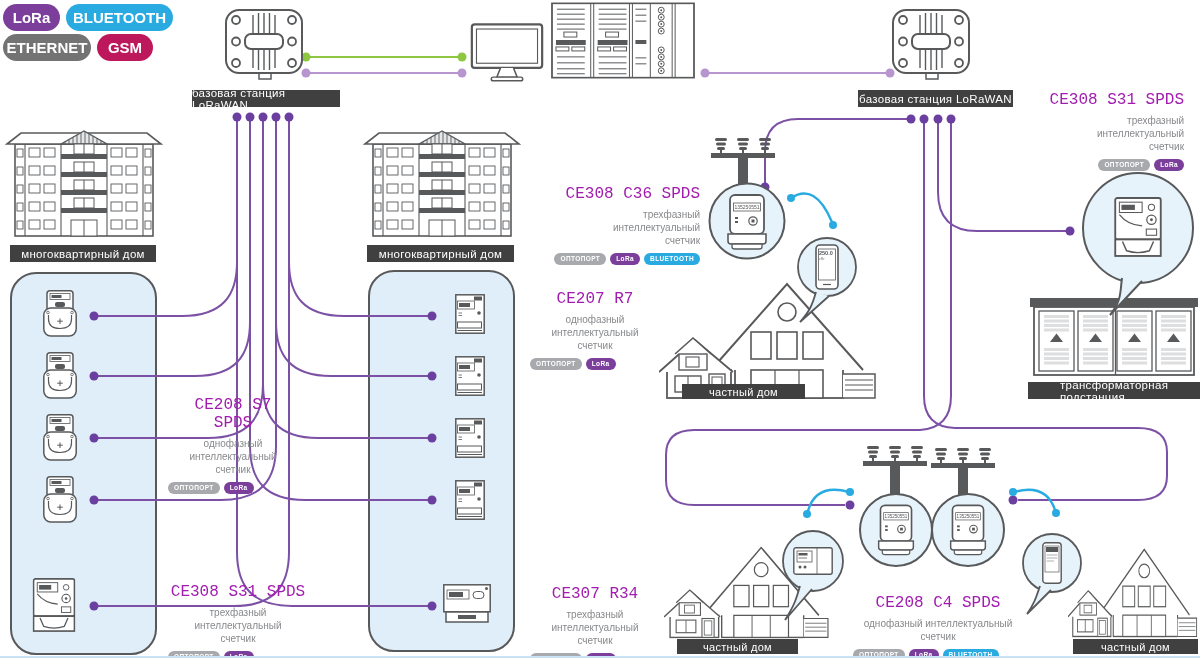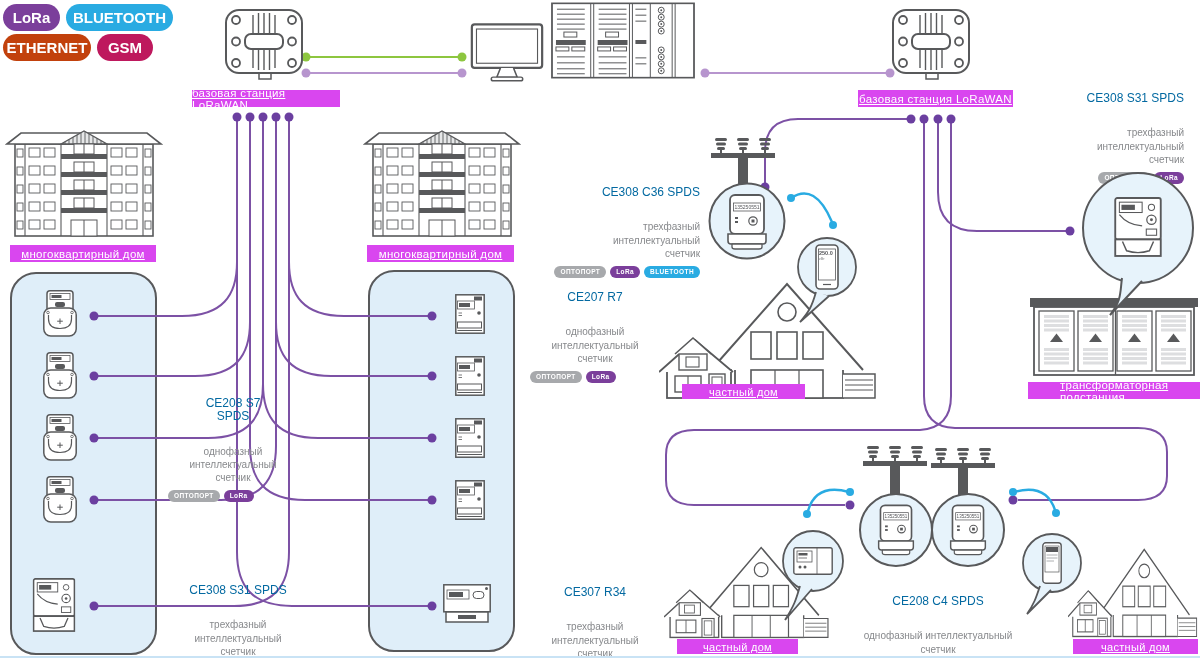--- a/index.html
+++ b/index.html
@@ -1,28 +1,28 @@
 <!DOCTYPE html>
 <html><head>
 <meta charset="utf-8">
 <style>
   html,body{margin:0;padding:0;background:#fff;}
   .stage{position:relative;width:1200px;height:658px;background:#fff;overflow:hidden;
          font-family:"Liberation Sans",sans-serif;}
   .abs{position:absolute;}
   .panel{background:#DFEEF9;border:2px solid #58595B;border-radius:26px;z-index:0;}
-  .blue-label{background:#d946ef;color:#fff;font-size:11.5px;letter-spacing:.3px;
-              display:flex;align-items:center;justify-content:center;height:17px;z-index:3;text-decoration:underline;}
+  .blue-label{background:#404040;color:#fff;font-size:11.5px;letter-spacing:.3px;
+              display:flex;align-items:center;justify-content:center;height:17px;z-index:3;}
   .legend-pill{color:#fff;font-weight:bold;font-size:15px;display:flex;align-items:center;
                justify-content:center;border-radius:14px;z-index:3;}
   .pill-dark-purple{background:#7B3F9B;} .pill-blue{background:#29ABE2;}
-  .pill-light-purple{background:#c2410c;} .pill-green{background:#be185d;}
+  .pill-light-purple{background:#737373;} .pill-green{background:#be185d;}
   .blk{z-index:3;text-align:center;}
-  .blk-title{font-size:12px;color:#0369a1;line-height:1.12;}
-  .blk-desc{font-size:10px;color:#87898C;line-height:1.32;margin-top:21px;}
+  .blk-title{font-size:16px;color:#a21caf;line-height:1.12;font-family:Liberation Mono, monospace;}
+  .blk-desc{font-size:10px;color:#87898C;line-height:1.32;margin-top:4px;}
   .tags{display:flex;gap:4px;margin-top:6px;align-items:center;}
   .tags.end{justify-content:flex-end;}
   .ta-r{text-align:right;}
   .pill{color:#fff;font-size:6.5px;font-weight:bold;padding:2.5px 6px;border-radius:7px;
         letter-spacing:.4px;line-height:1;white-space:nowrap;}
   .pill-gray{background:#A7A9AC;} .pill-lora{background:#7B3F9B;} .pill-bt{background:#29ABE2;}
   .dev{z-index:2;} .wires{z-index:1;} .bub{z-index:4;}
   .bottom-line{position:absolute;left:0;bottom:0;width:100%;height:2px;background:#C9E3F5;z-index:5;}
 </style>
 </head>

